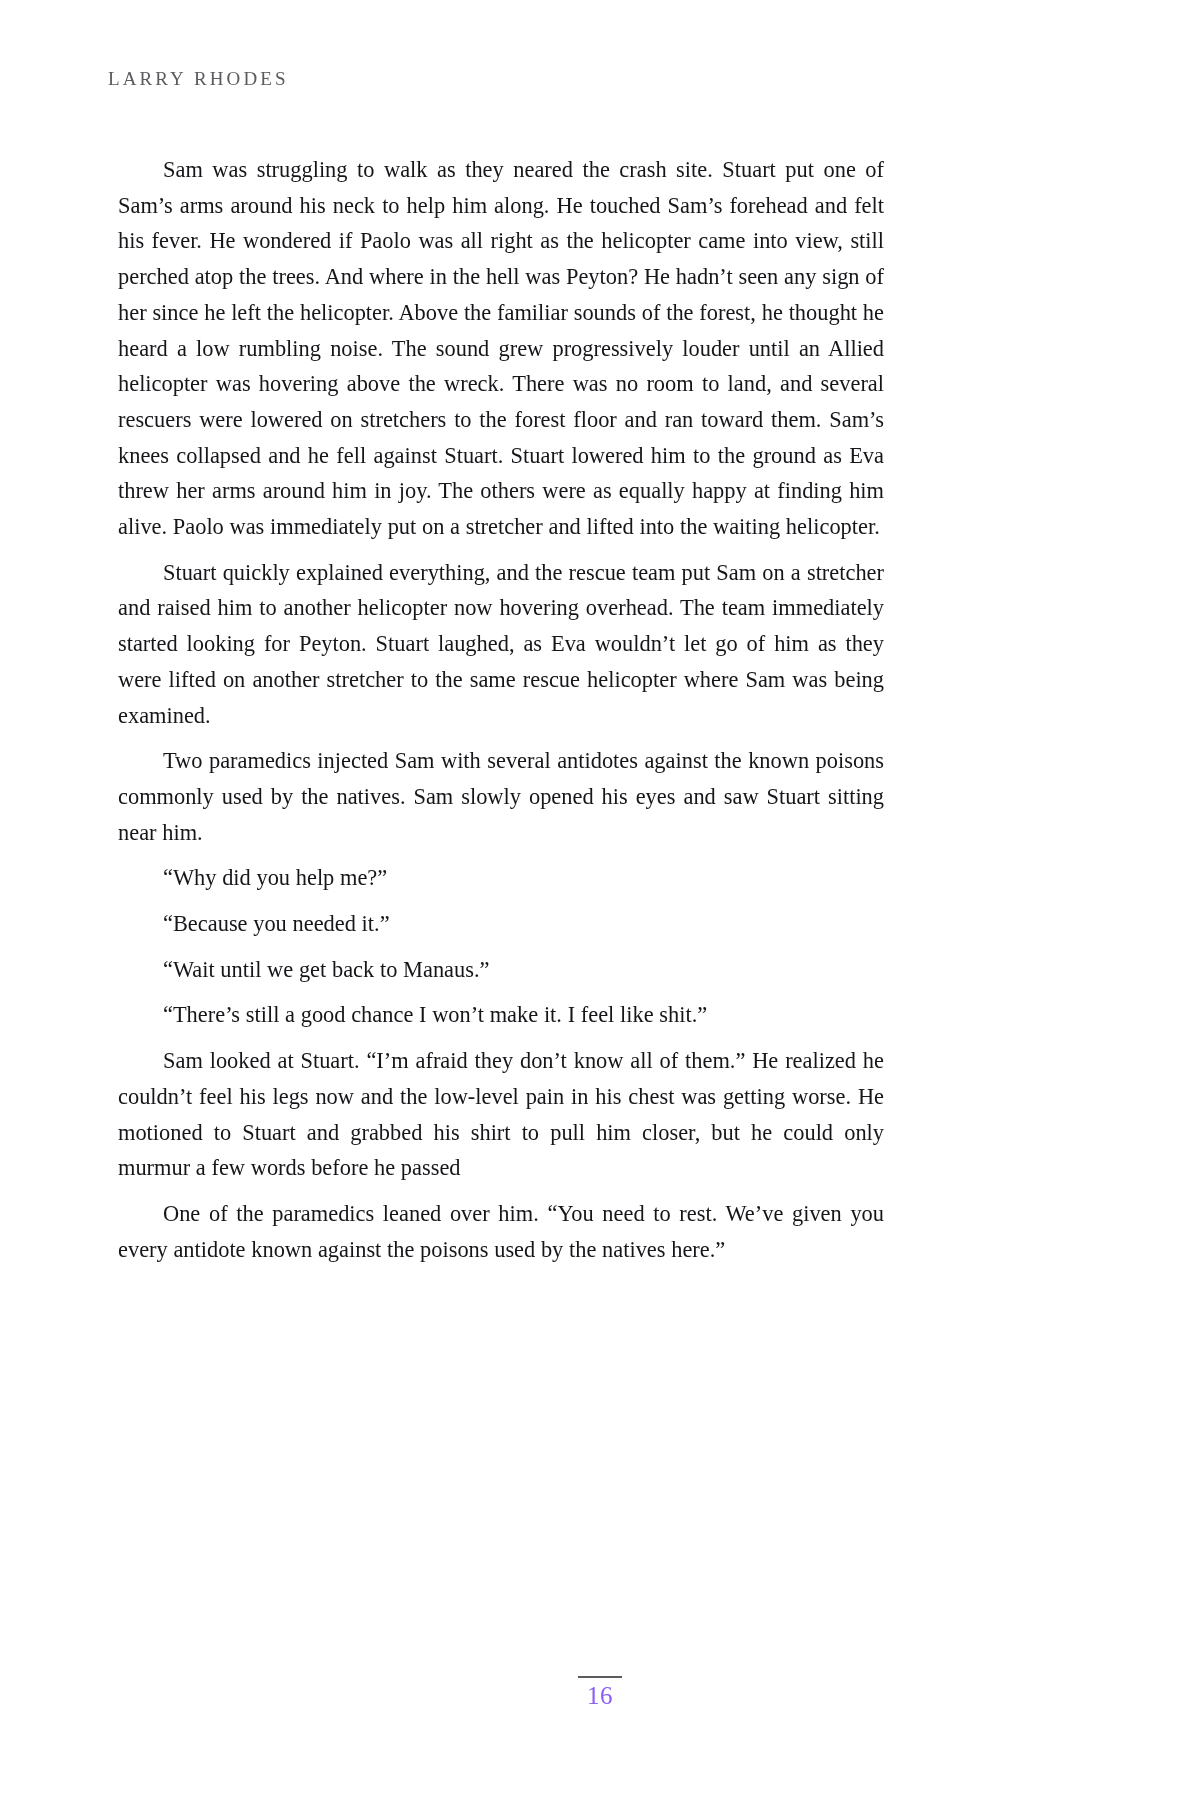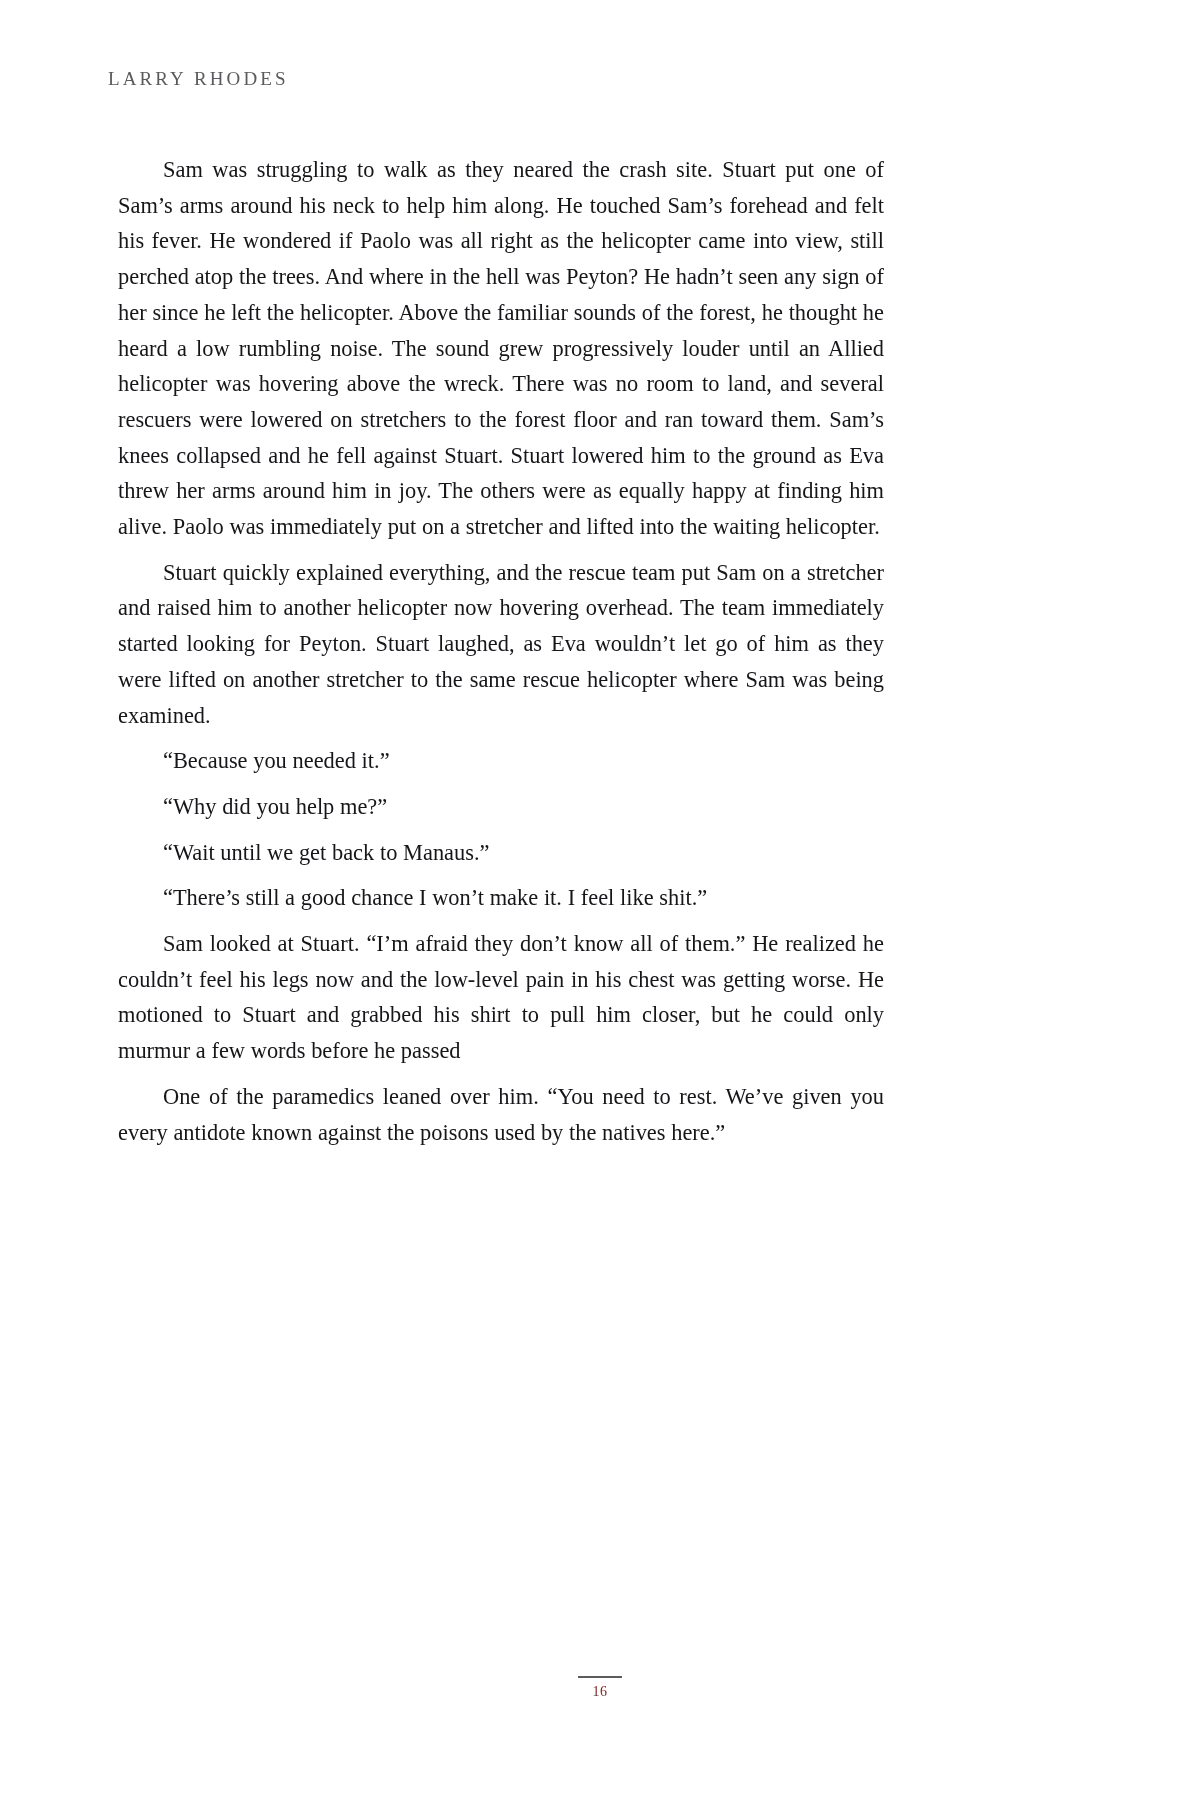--- a/index.html
+++ b/index.html
@@ -64,37 +64,38 @@
   .footer-rule {
     display: block;
     width: 44px;
     height: 2px;
     background: #5b5b5f;
     margin: 0 auto 4px auto;
   }
   .folio {
     display: inline-block;
     font-family: "Liberation Serif", "DejaVu Serif", serif;
-    font-size: 14px;
-    color: #7f1d1d;
+    font-size: 25px;
+    color: #8b5cf6;
     letter-spacing: 0.5px;
   }
 </style>
 </head>
 <body>
 
 <div class="page">
 
   <div class="running-head">LARRY RHODES</div>
 
   <div class="textblock">
     <p class="para">Sam was struggling to walk as they neared the crash site. Stuart put one of Sam’s arms around his neck to help him along. He touched Sam’s forehead and felt his fever. He wondered if Paolo was all right as the helicopter came into view, still perched atop the trees. And where in the hell was Peyton? He hadn’t seen any sign of her since he left the helicopter. Above the familiar sounds of the forest, he thought he heard a low rumbling noise. The sound grew progressively louder until an Allied helicopter was hovering above the wreck. There was no room to land, and several rescuers were lowered on stretchers to the forest floor and ran toward them. Sam’s knees collapsed and he fell against Stuart. Stuart lowered him to the ground as Eva threw her arms around him in joy. The others were as equally happy at finding him alive. Paolo was immediately put on a stretcher and lifted into the waiting helicopter.</p>
     <p class="para">Stuart quickly explained everything, and the rescue team put Sam on a stretcher and raised him to another helicopter now hovering overhead. The team immediately started looking for Peyton. Stuart laughed, as Eva wouldn’t let go of him as they were lifted on another stretcher to the same rescue helicopter where Sam was being examined.</p>
+    <p class="para">Two paramedics injected Sam with several antidotes against the known poisons commonly used by the natives. Sam slowly opened his eyes and saw Stuart sitting near him.</p>
+    <p class="para">“Why did you help me?”</p>
     <p class="para">“Because you needed it.”</p>
-    <p class="para">“Why did you help me?”</p>
     <p class="para">“Wait until we get back to Manaus.”</p>
     <p class="para">“There’s still a good chance I won’t make it. I feel like shit.”</p>
     <p class="para last-full">Sam looked at Stuart. “I’m afraid they don’t know all of them.” He realized he couldn’t feel his legs now and the low-level pain in his chest was getting worse. He motioned to Stuart and grabbed his shirt to pull him closer, but he could only murmur a few words before he passed</p>
     <p class="para">One of the paramedics leaned over him. “You need to rest. We’ve given you every antidote known against the poisons used by the natives here.”</p>
   </div>
 
   <div class="footer">
     <span class="footer-rule"></span>
     <span class="folio">16</span>
   </div>

